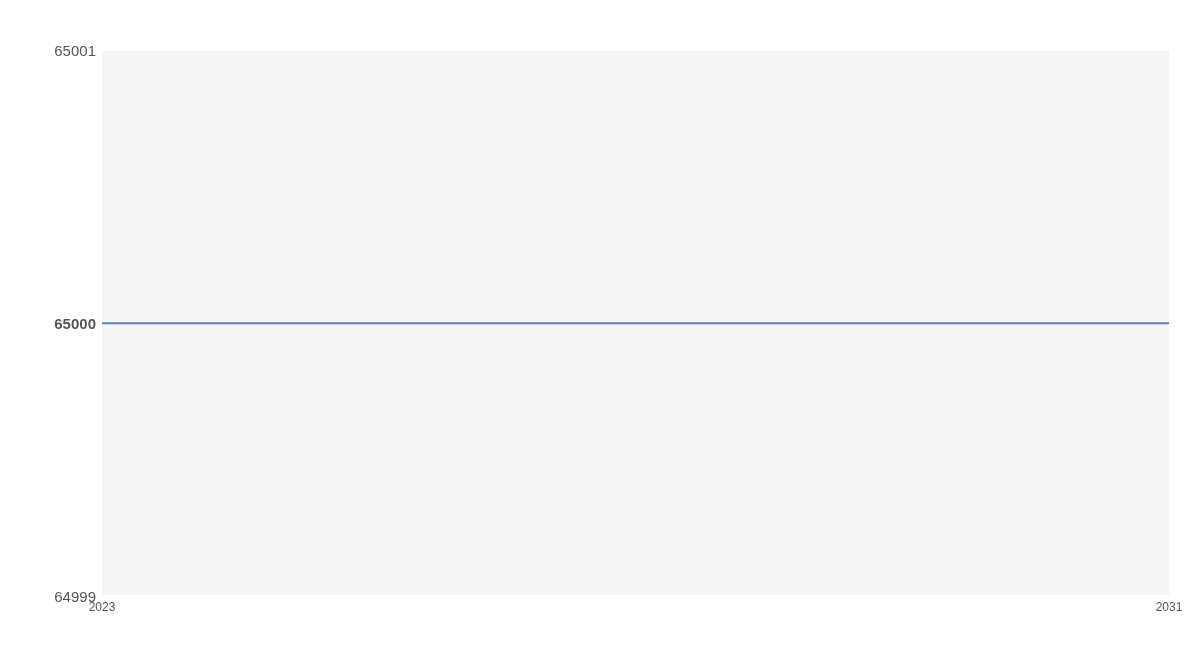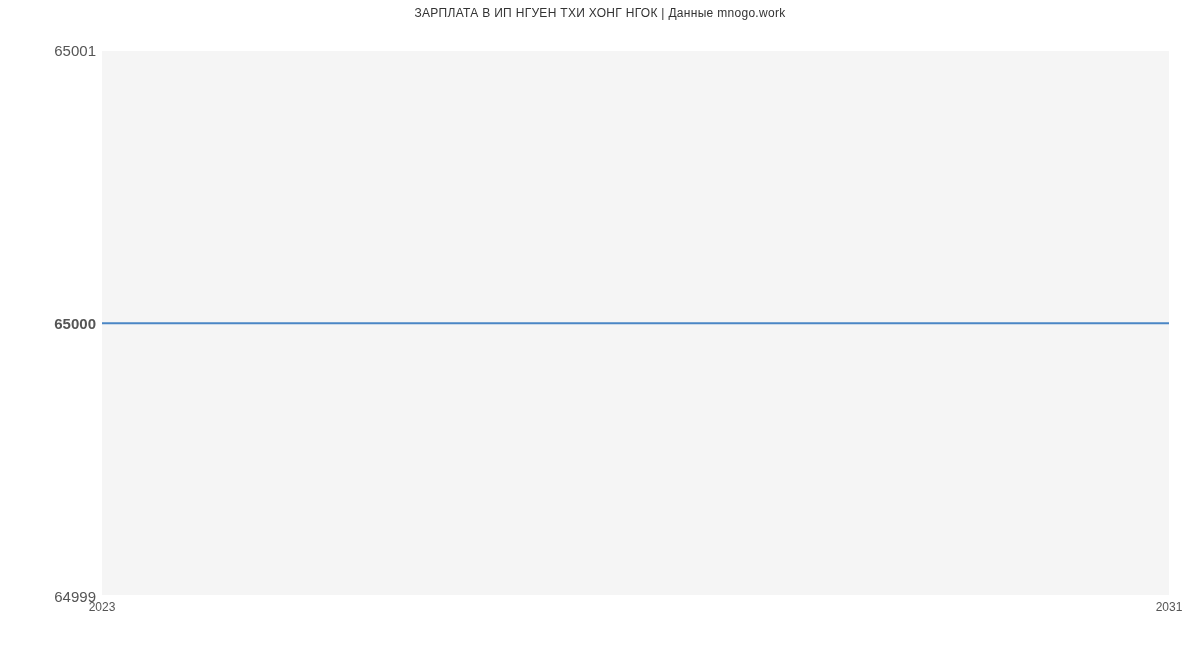--- a/index.html
+++ b/index.html
@@ -64,21 +64,20 @@
       bottom: 36px;
       font-size: 12px;
       color: #555;
       transform: translateX(-50%);
     }
   </style>
 </head>
 <body>
 
 <div class="chart-container">
-  <div class="chart-title">ЗАРПЛАТА В ИП НГУЕН ТХИ ХОНГ НГОК | Данные mnogo.work</div>
 
   <div class="plot-area">
     <div class="grid-line horizontal" style="top:0;"></div>
     <div class="grid-line horizontal" style="top:50%;"></div>
     <div class="grid-line horizontal" style="bottom:0;"></div>
     <div class="data-line" style="top:50%; transform:translateY(-50%);"></div>
   </div>
 
   <div class="y-tick-label" style="top:50px;">65001</div>
   <div class="y-tick-label" style="top:323px;font-weight:bold;">65000</div>

